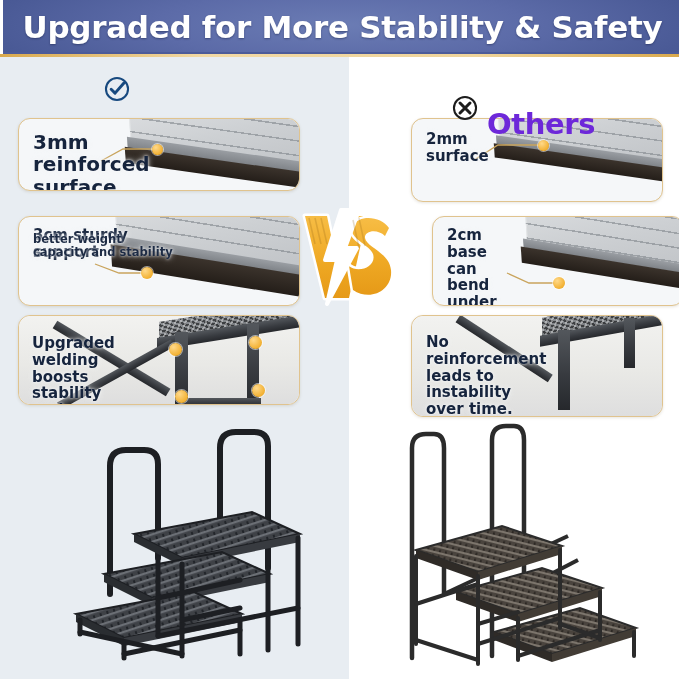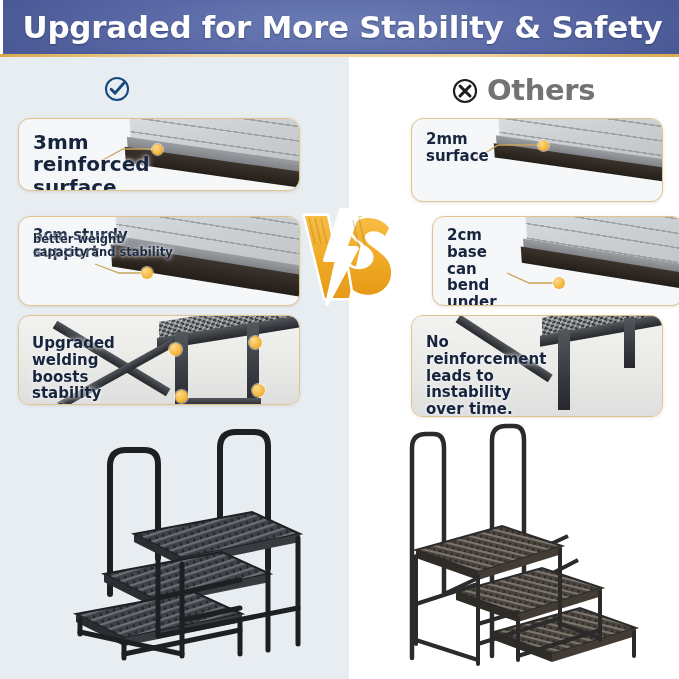--- a/index.html
+++ b/index.html
@@ -82,21 +82,21 @@
   .col-head-others { left: 452px; top: 76px; }
 
   .col-head-label {
     font-size: 29px;
     font-weight: bold;
     font-family: "DejaVu Sans", sans-serif;
     letter-spacing: -0.4px;
     line-height: 1;
   }
   .col-head-ours   .col-head-label { color: #17497f; }
-  .col-head-others .col-head-label { color: #737373; }
+  .col-head-others .col-head-label { color: #6d28d9; margin-top: 34px; }
 
   .badge-icon { width: 26px; height: 26px; flex: 0 0 26px; display: block; }
 
   
   .card {
     position: absolute;
     border: 1.5px solid #e0c38e;
     border-radius: 12px;
     background: #f5f7f9;
     overflow: hidden;

